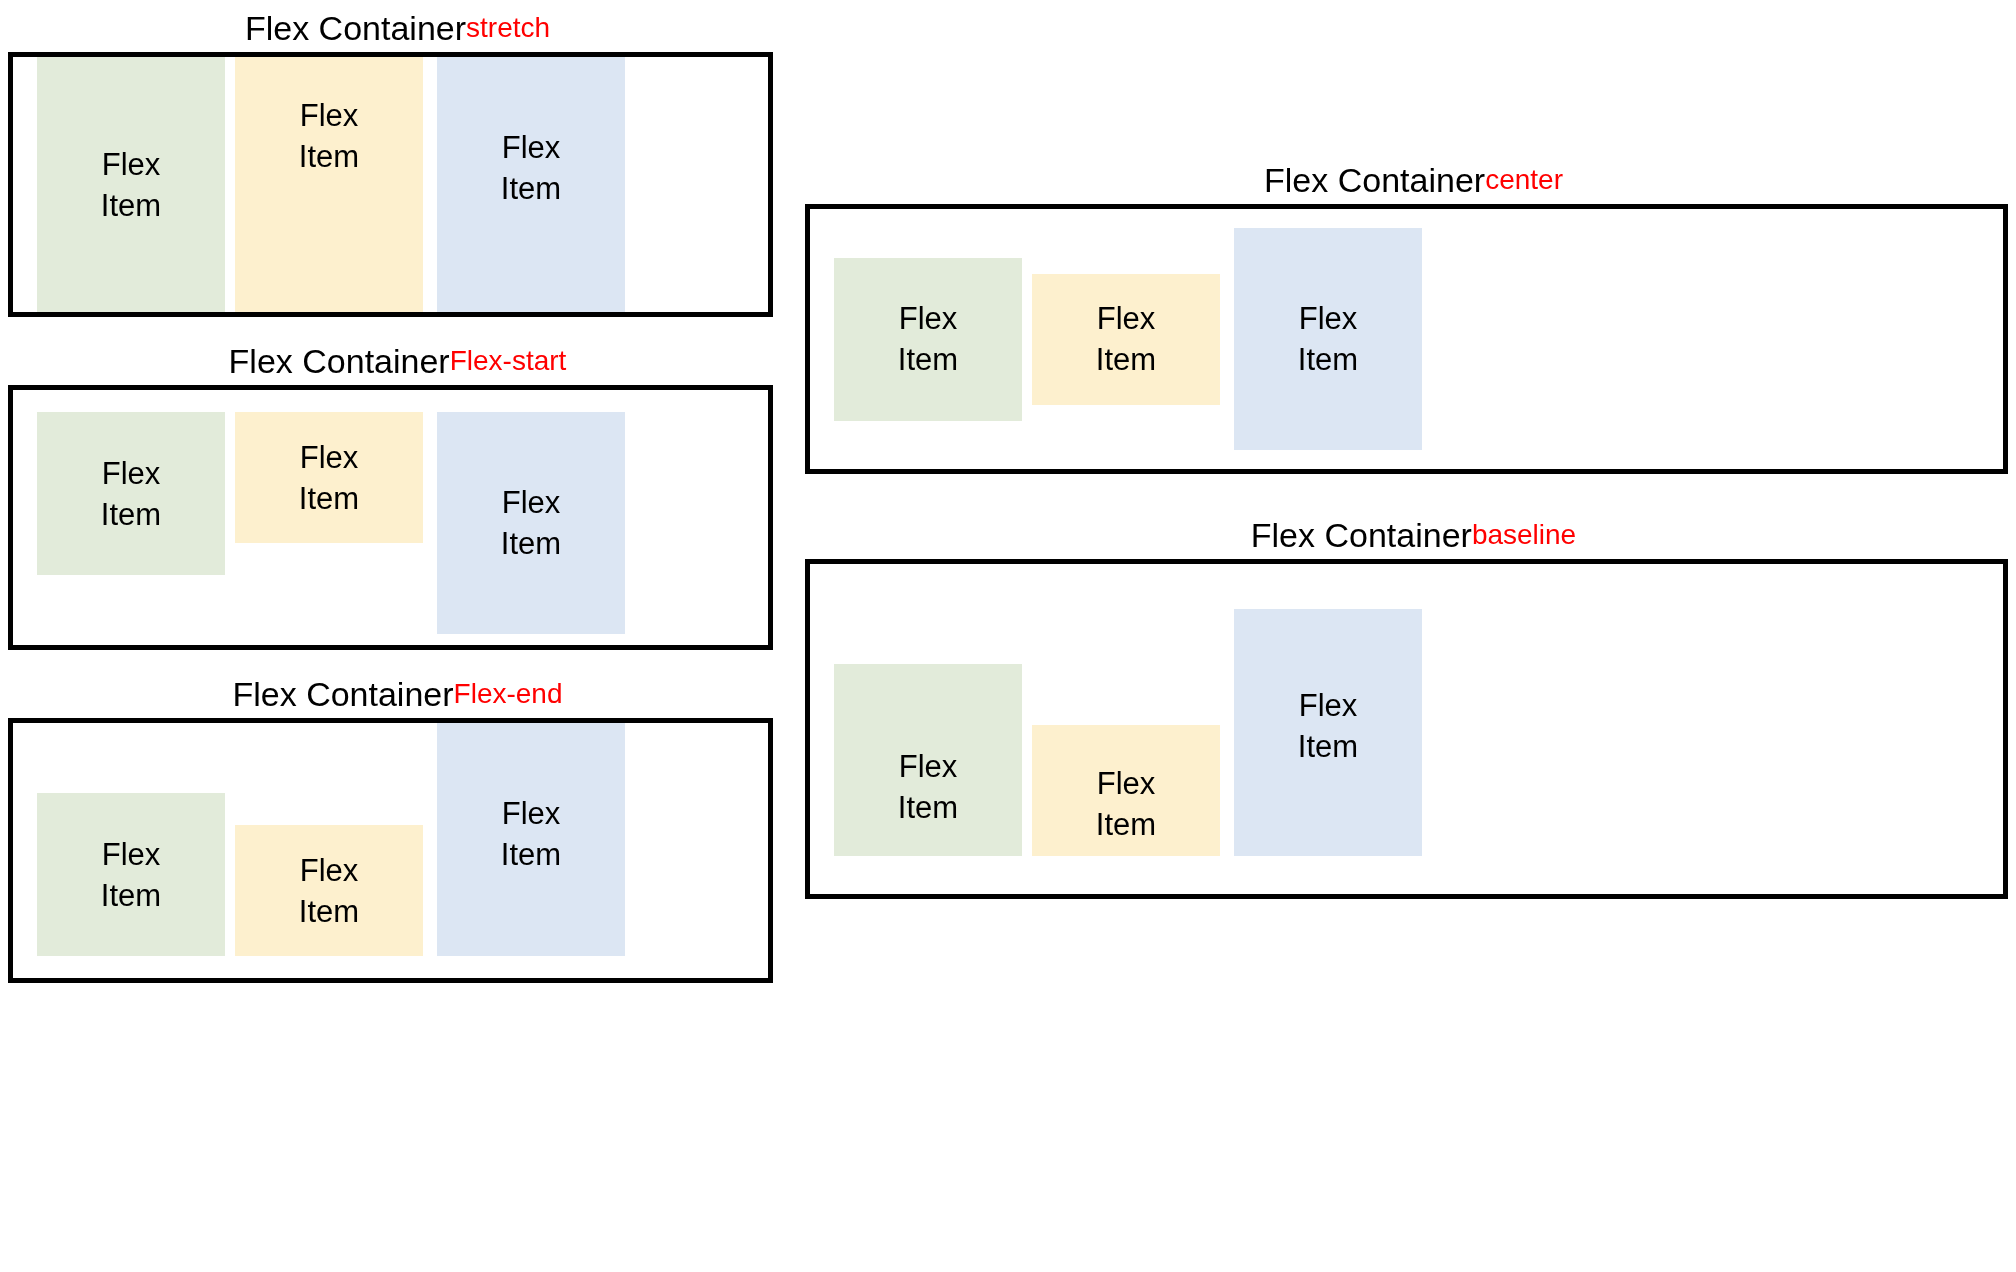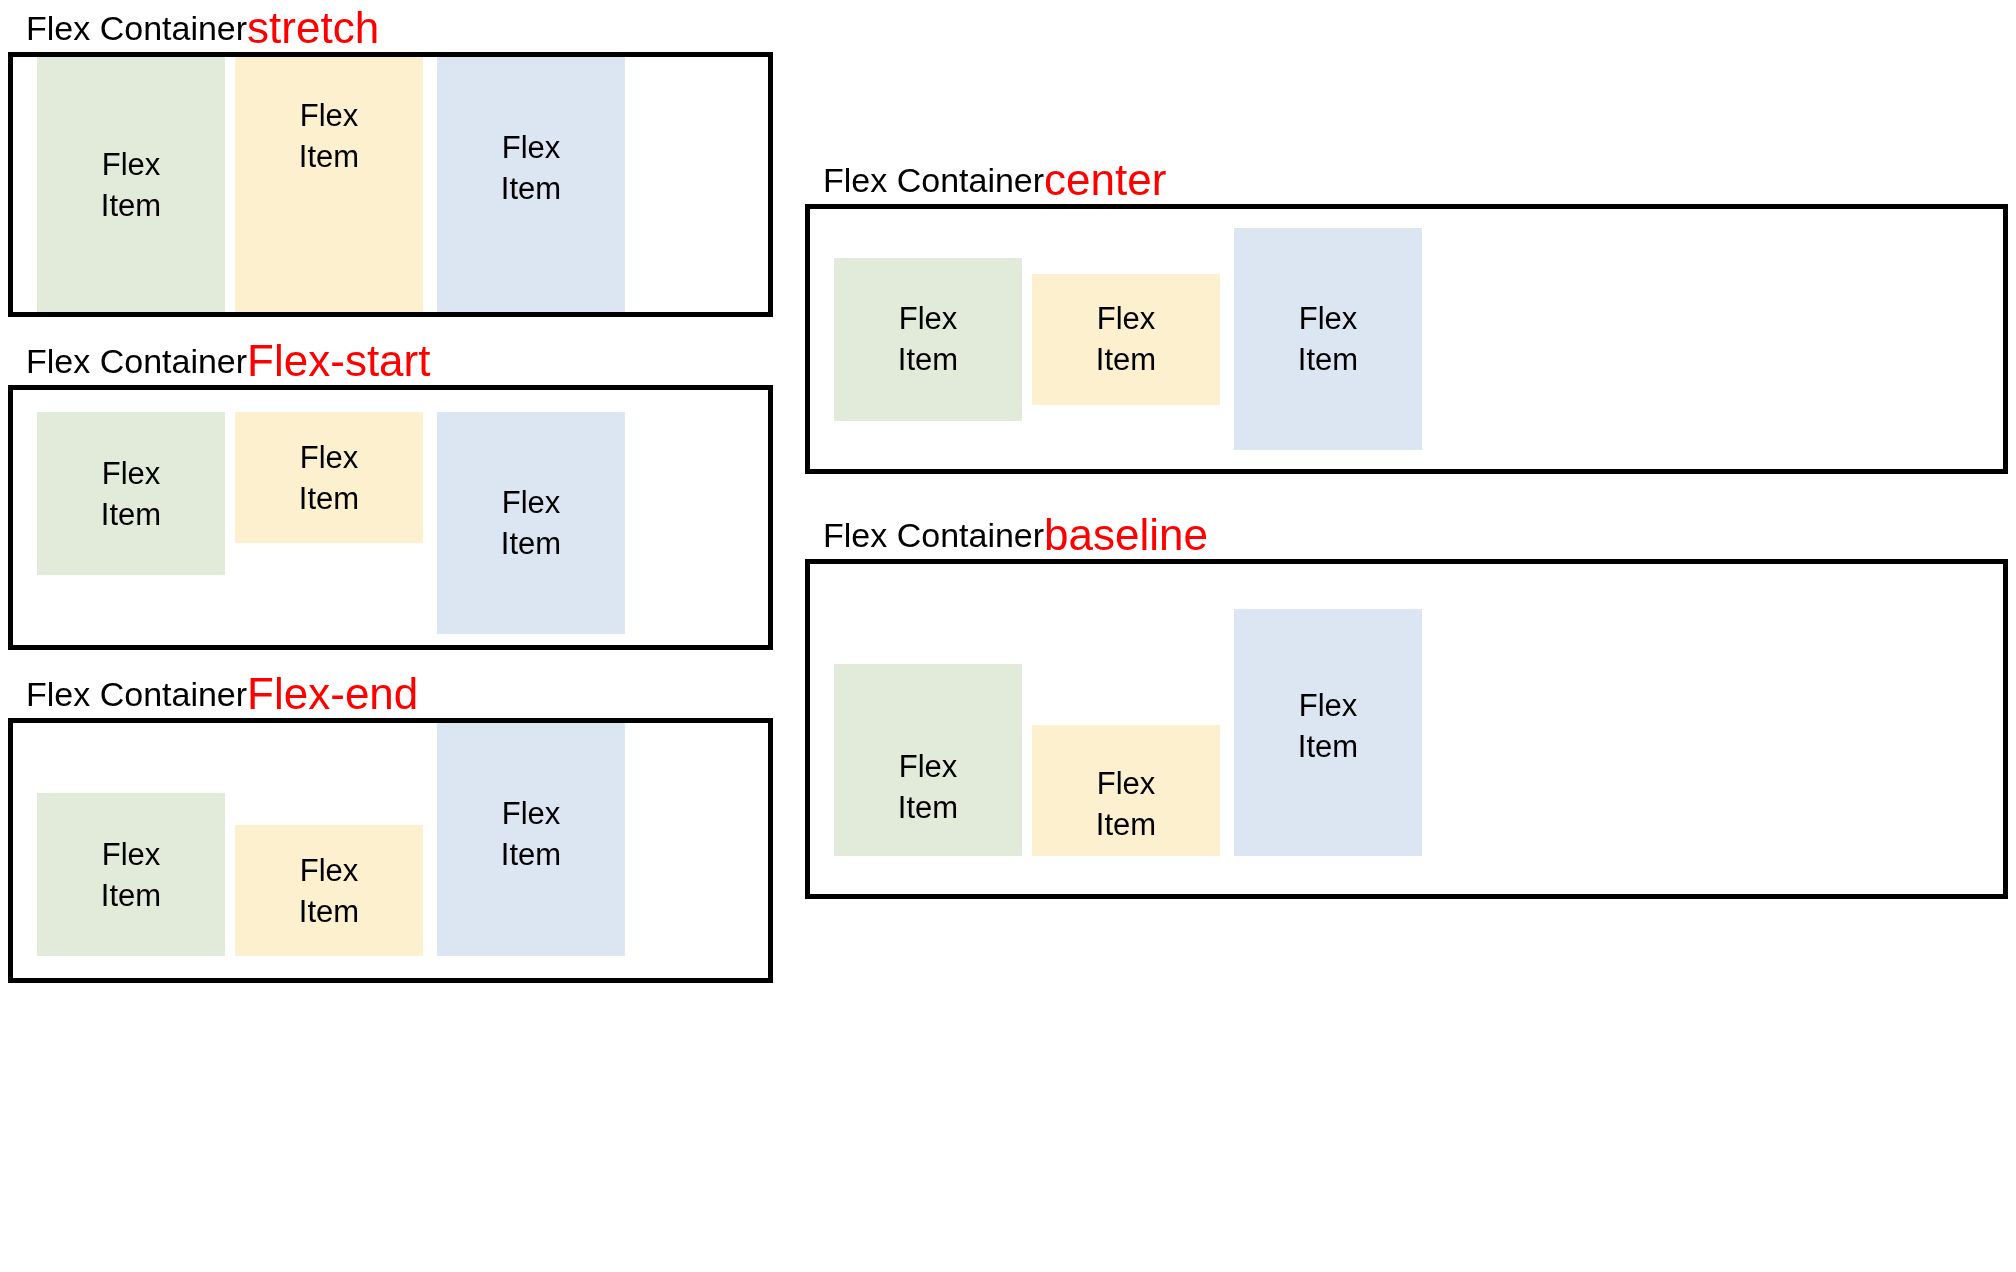--- a/index.html
+++ b/index.html
@@ -23,33 +23,33 @@
   
   .group {
     position: absolute;
   }
 
   .labels {
     position: relative;
     height: 46px;
     display: flex;
     align-items: flex-start;
-    justify-content: flex-start;
+    justify-content: center;
   }
 
   .label-container {
     font-size: 34px;
     color: #000000;
     line-height: 44px;
     white-space: nowrap;
     padding-left: 18px;
   }
 
   .label-align {
-    font-size: 44px;
+    font-size: 28px;
     color: #ff0000;
     line-height: 44px;
     white-space: nowrap;
     padding-right: 4px;
   }
 
   .flex-box {
     border: 5px solid #000000;
     background: #ffffff;
     box-sizing: border-box;

